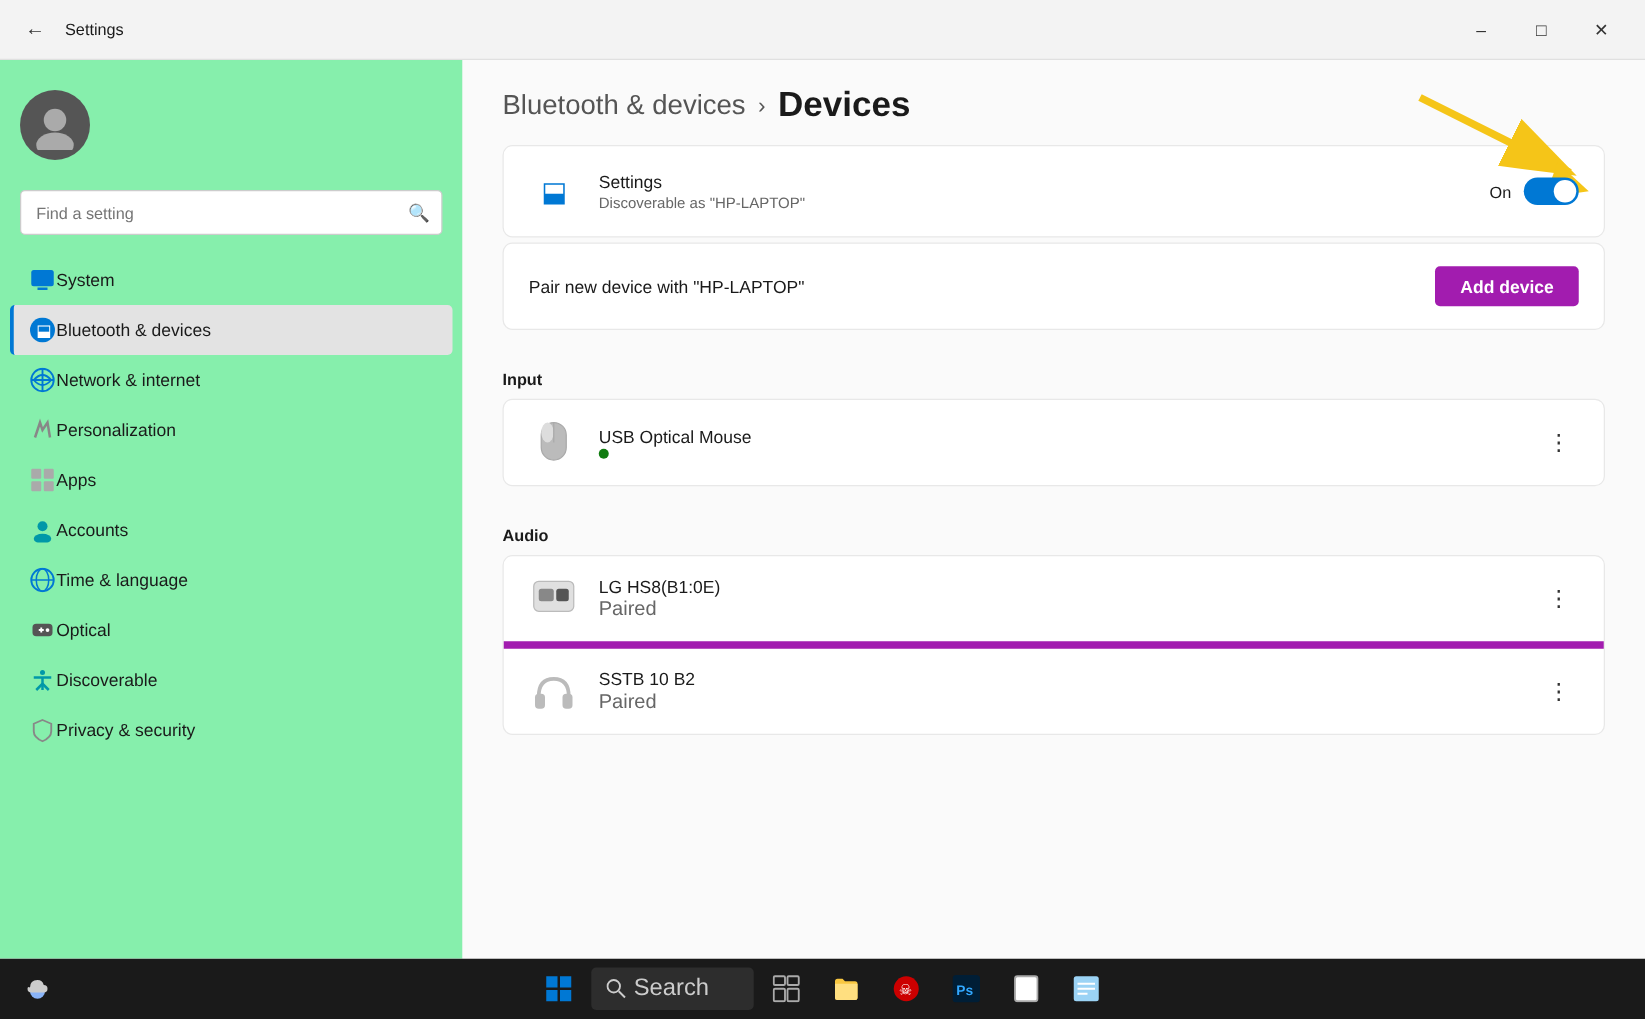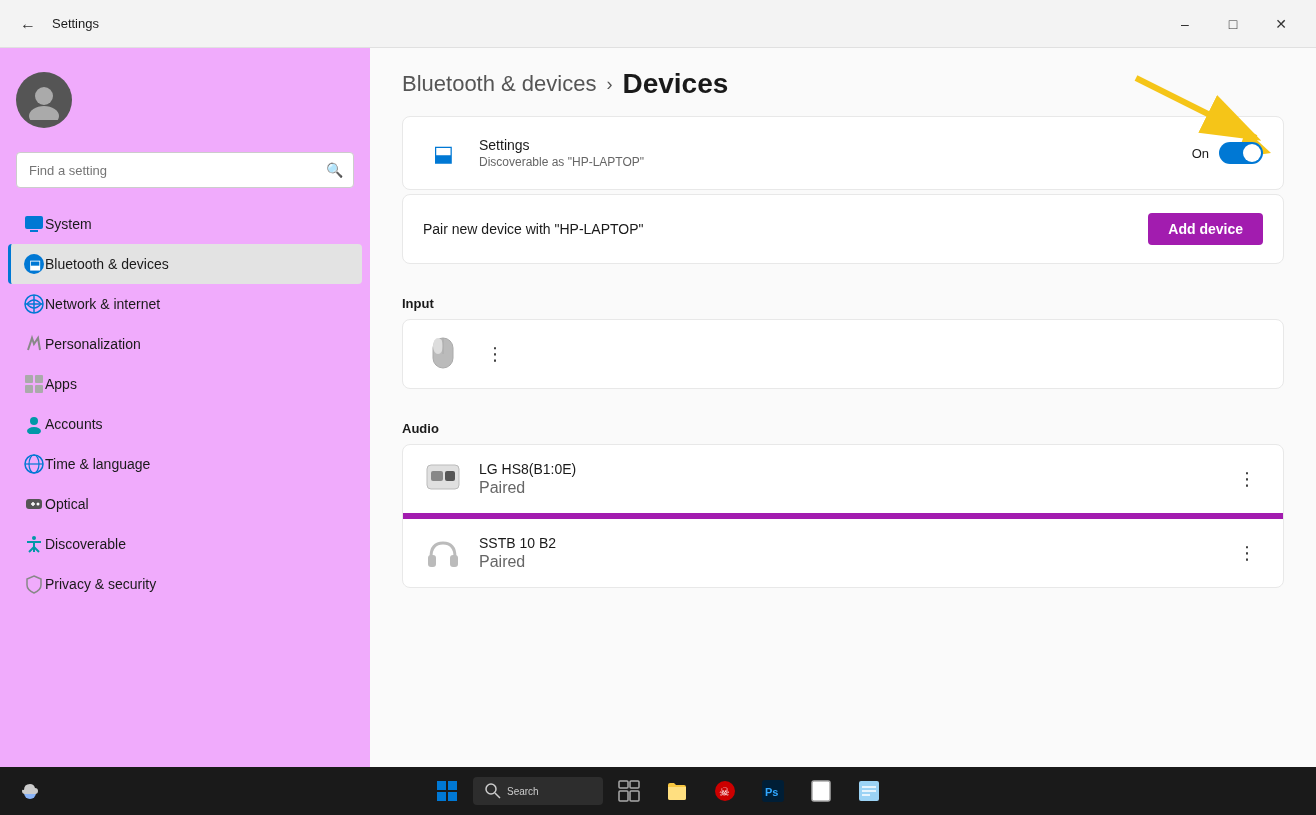--- a/index.html
+++ b/index.html
@@ -41,21 +41,21 @@
     
     .main-layout {
       display: flex;
       flex: 1;
       overflow: hidden;
     }
 
     
     .sidebar {
       width: 370px;
-      background: #f0abfc;
+      background: #86efac;
       padding: 16px 0;
       display: flex;
       flex-direction: column;
       flex-shrink: 0;
       overflow-y: auto;
     }
     .sidebar-avatar {
       display: flex;
       align-items: center;
       padding: 8px 16px 24px 16px;
@@ -276,21 +276,21 @@
     .taskbar-search {
       display: flex;
       align-items: center;
       gap: 6px;
       background: #2d2d2d;
       border-radius: 4px;
       padding: 6px 12px;
       cursor: pointer;
       min-width: 130px;
     }
-    .taskbar-search-text { font-size: 10px; color: #ccc; }
+    .taskbar-search-text { font-size: 19px; color: #ccc; }
     .taskbar-left {
       position: absolute;
       left: 12px;
       display: flex; align-items: center;
     }
     .taskbar-icon-btn {
       width: 36px; height: 36px;
       display: flex; align-items: center; justify-content: center;
       cursor: pointer; border-radius: 4px;
     }
@@ -486,20 +486,26 @@
       <div class="section-title">Input</div>
       <div class="setting-card">
         <div class="device-row">
           <div class="device-icon-wrap">
             <svg width="32" height="36" viewBox="0 0 32 36">
               <rect x="6" y="2" width="20" height="30" rx="10" fill="#bbb" stroke="#aaa" stroke-width="1"></rect>
               <rect x="6" y="2" width="10" height="16" rx="8" fill="#ddd"></rect>
               <line x1="16" y1="2" x2="16" y2="18" stroke="#aaa" stroke-width="1"></line>
             </svg>
           </div>
+          <div class="device-text">
+            <div class="device-name">USB Optical Mouse</div>
+            <div class="device-status">
+              <span class="status-dot"></span>
+            </div>
+          </div>
           <div class="more-btn">⋮</div>
         </div>
       </div>
 
       <div class="section-title">Audio</div>
       <div class="setting-card">
 
         <div class="device-row">
           <div class="device-icon-wrap">
             <svg width="36" height="36" viewBox="0 0 36 36">

